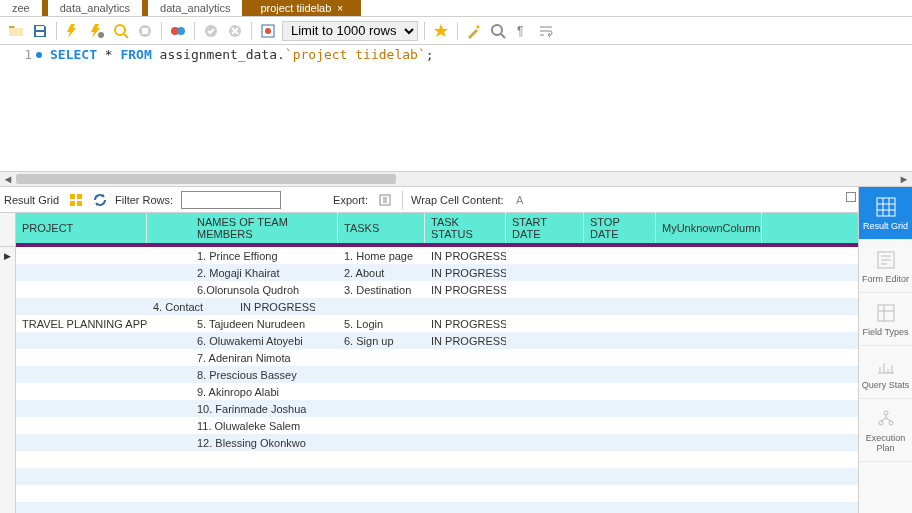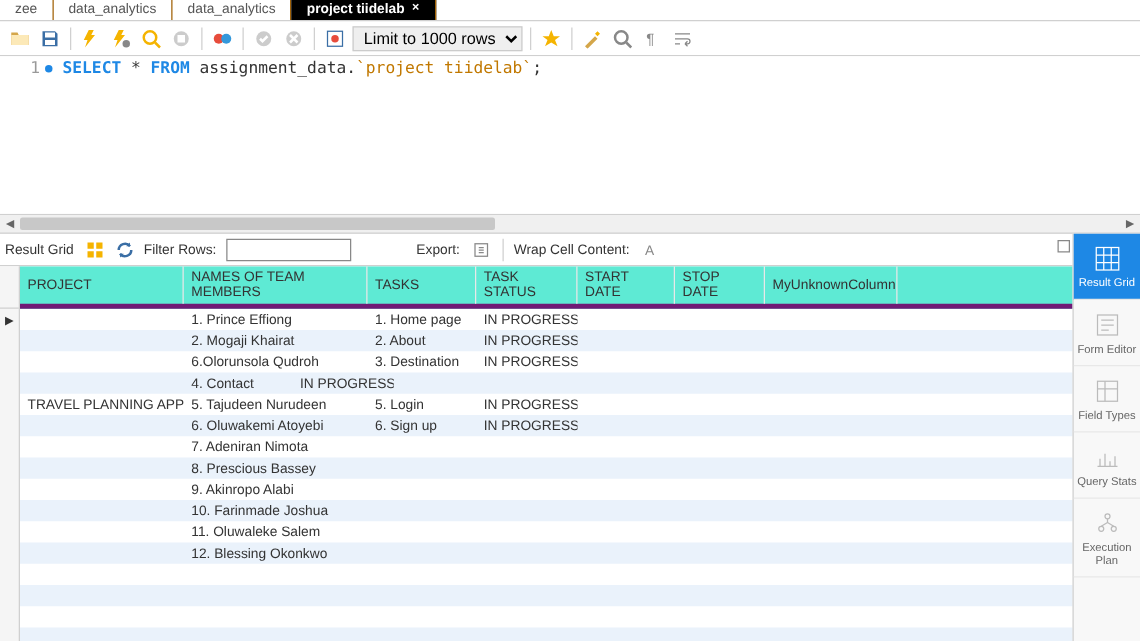--- a/index.html
+++ b/index.html
@@ -1,20 +1,20 @@
 <!DOCTYPE html>
 <html><head>
 <meta charset="utf-8">
 <style>
 * { margin: 0; padding: 0; box-sizing: border-box; }
 body { font-family: Tahoma, Arial, sans-serif; font-size: 11px; color: #333; background: #fff; width: 912px; height: 513px; overflow: hidden; position: relative; }
 
 .tabs-bar { display: flex; height: 17px; background: #fff; border-bottom: 1px solid #d0d0d0; }
-.tab { padding: 1px 12px; font-size: 11px; color: #555; cursor: pointer; border-right: 1px solid #a16207; display: flex; align-items: flex-start; }
-.tab.active { background: #000000; color: #fff; font-weight: bold; }
+.tab { padding: 1px 12px; font-size: 11px; color: #555; cursor: pointer; border-right: 6px solid #a16207; display: flex; align-items: center; }
+.tab.active { background: #a16207; color: #fff; }
 .tab-close { margin-left: 6px; font-size: 10px; }
 
 .toolbar { display: flex; align-items: center; height: 28px; padding: 2px 6px; gap: 4px; border-bottom: 1px solid #d0d0d0; }
 .tb-icon { width: 20px; height: 20px; display: flex; align-items: center; justify-content: center; cursor: pointer; border-radius: 2px; }
 .tb-sep { width: 1px; height: 18px; background: #d0d0d0; margin: 0 2px; }
 .limit-select { font-size: 13px; height: 20px; border: 1px solid #ccc; padding: 0 4px; min-width: 110px; }
 
 .editor-area { height: 126px; background: #fff; position: relative; font-family: Consolas, monospace; font-size: 13px; }
 .editor-line { display: flex; padding-top: 2px; }
 .line-gutter { width: 50px; text-align: right; padding-right: 8px; color: #999; user-select: none; display: flex; justify-content: flex-end; align-items: center; gap: 4px; }
@@ -40,21 +40,21 @@
 
 .grid { flex: 1; overflow: hidden; }
 .grid-header { display: flex; height: 34px; background: #5eead4; border-bottom: 4px solid #701a75; }
 .grid-header-cell { padding: 4px 6px; border-right: 1px solid #e8e8e8; font-size: 11px; color: #333; display: flex; align-items: center; }
 .grid-body { }
 .grid-row { display: flex; height: 17px; }
 .grid-row:nth-child(even) { background: #eaf2fb; }
 .grid-cell { padding: 1px 6px; font-size: 11px; color: #333; white-space: nowrap; overflow: hidden; display: flex; align-items: center; }
 
 .col-project { width: 131px; }
-.col-names { width: 147px; }
+.col-names { width: 147px; margin-left: 44px; }
 .col-tasks { width: 87px; }
 .col-status { width: 81px; }
 .col-start { width: 78px; }
 .col-stop { width: 72px; }
 .col-unknown { width: 106px; }
 
 .side-panel { position: absolute; right: 0; top: 187px; width: 54px; height: 326px; background: #f8f8f8; border-left: 1px solid #d0d0d0; display: flex; flex-direction: column; }
 .side-item { padding: 8px 2px; text-align: center; border-bottom: 1px solid #e8e8e8; cursor: pointer; font-size: 9px; color: #666; }
 .side-item.active { background: #1e88e5; color: #fff; }
 .side-icon { height: 24px; display: flex; align-items: center; justify-content: center; margin-bottom: 2px; }

